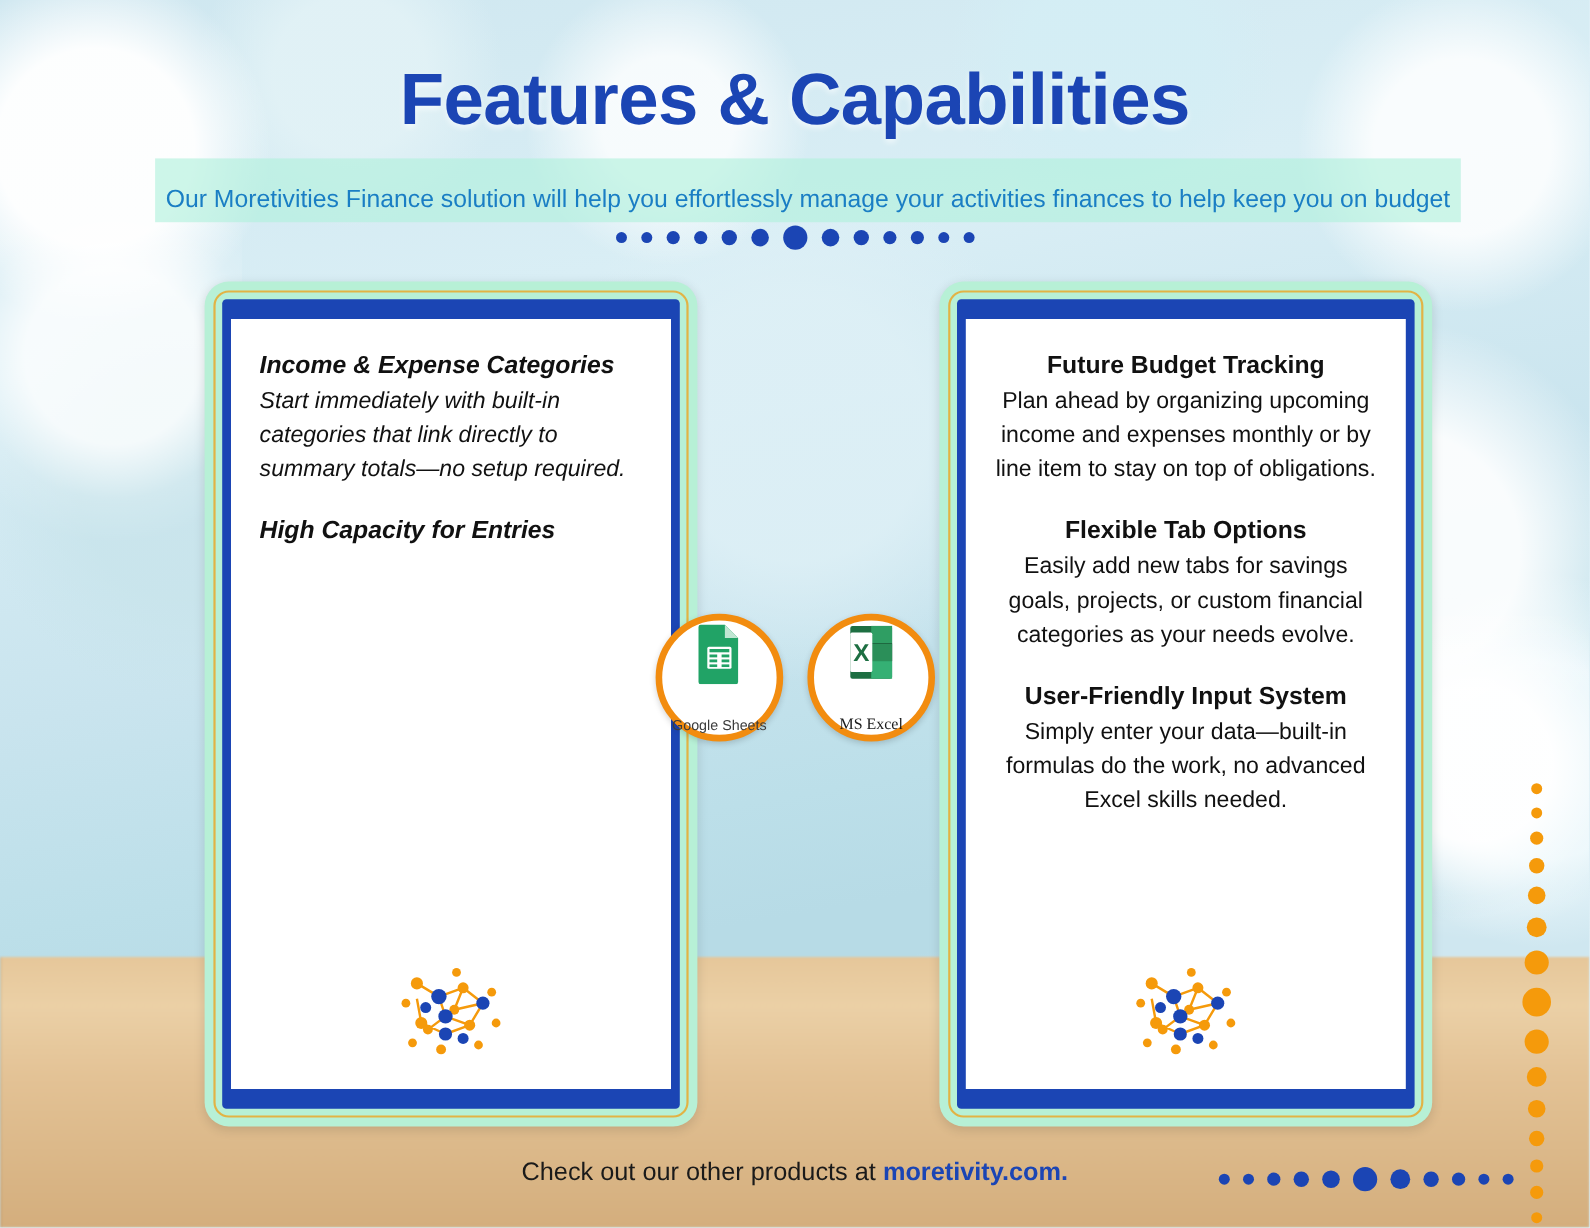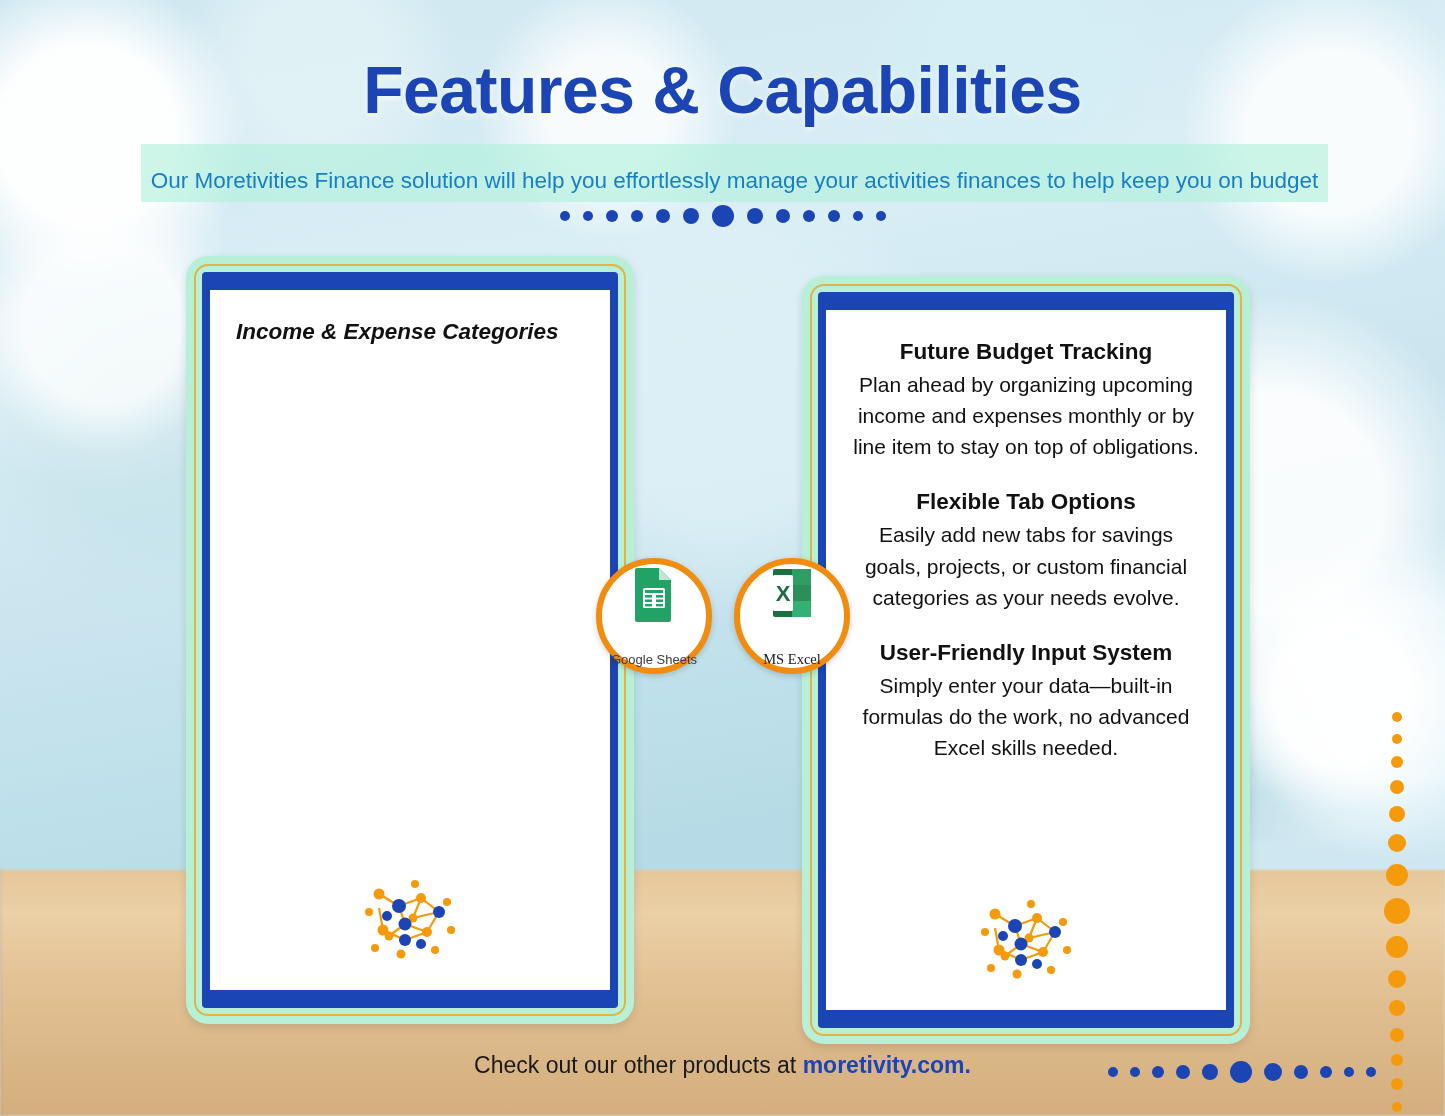--- a/index.html
+++ b/index.html
@@ -138,21 +138,21 @@
     position: absolute;
     top: 256px;
     width: 448px;
     height: 768px;
     border-radius: 22px;
     background: #b7f0d6;
     box-shadow: 0 3px 10px rgba(0,0,0,0.12);
     padding: 0;
   }
   .card-outer.left  { left: 186px; }
-  .card-outer.right { left: 802px; margin-top: 20px; }
+  .card-outer.right { left: 854px; }
 
   .card-gold {
     position: absolute;
     inset: 8px;
     border: 2px solid #e2b345;
     border-radius: 14px;
   }
   .card-blue {
     position: absolute;
     inset: 16px;
@@ -279,24 +279,26 @@
   </div>
 
 <div class="card-outer left">
   <div class="card-gold"></div>
   <div class="card-blue"></div>
   <div class="card-white">
     <div class="card-content">
 
       <div class="feat">
         <div class="feat-title">Income &amp; Expense Categories</div>
+        <div class="feat-body"> Start immediately with built-in categories that link directly to summary totals—no setup required.</div>
       </div>
 
 
       <div class="feat">
+        <div class="feat-title">High Capacity for Entries</div>
       </div>
 
     </div>
     <div class="molecule">
       <svg viewBox="0 0 110 96" width="110" height="96" aria-hidden="true">
         <g stroke="#f59a0b" stroke-width="2.2" fill="none">
           <path d="M24 22 L44 34 M44 34 L66 26 M66 26 L84 40 M84 40 L72 60 M72 60 L50 68 M50 68 L28 58 M28 58 L24 36 M44 34 L50 52 M50 52 L72 60 M50 52 L34 64 M66 26 L58 46 M58 46 L84 40"></path>
         </g>
         <g fill="#f59a0b">
           <circle cx="24" cy="22" r="5.5"></circle>

